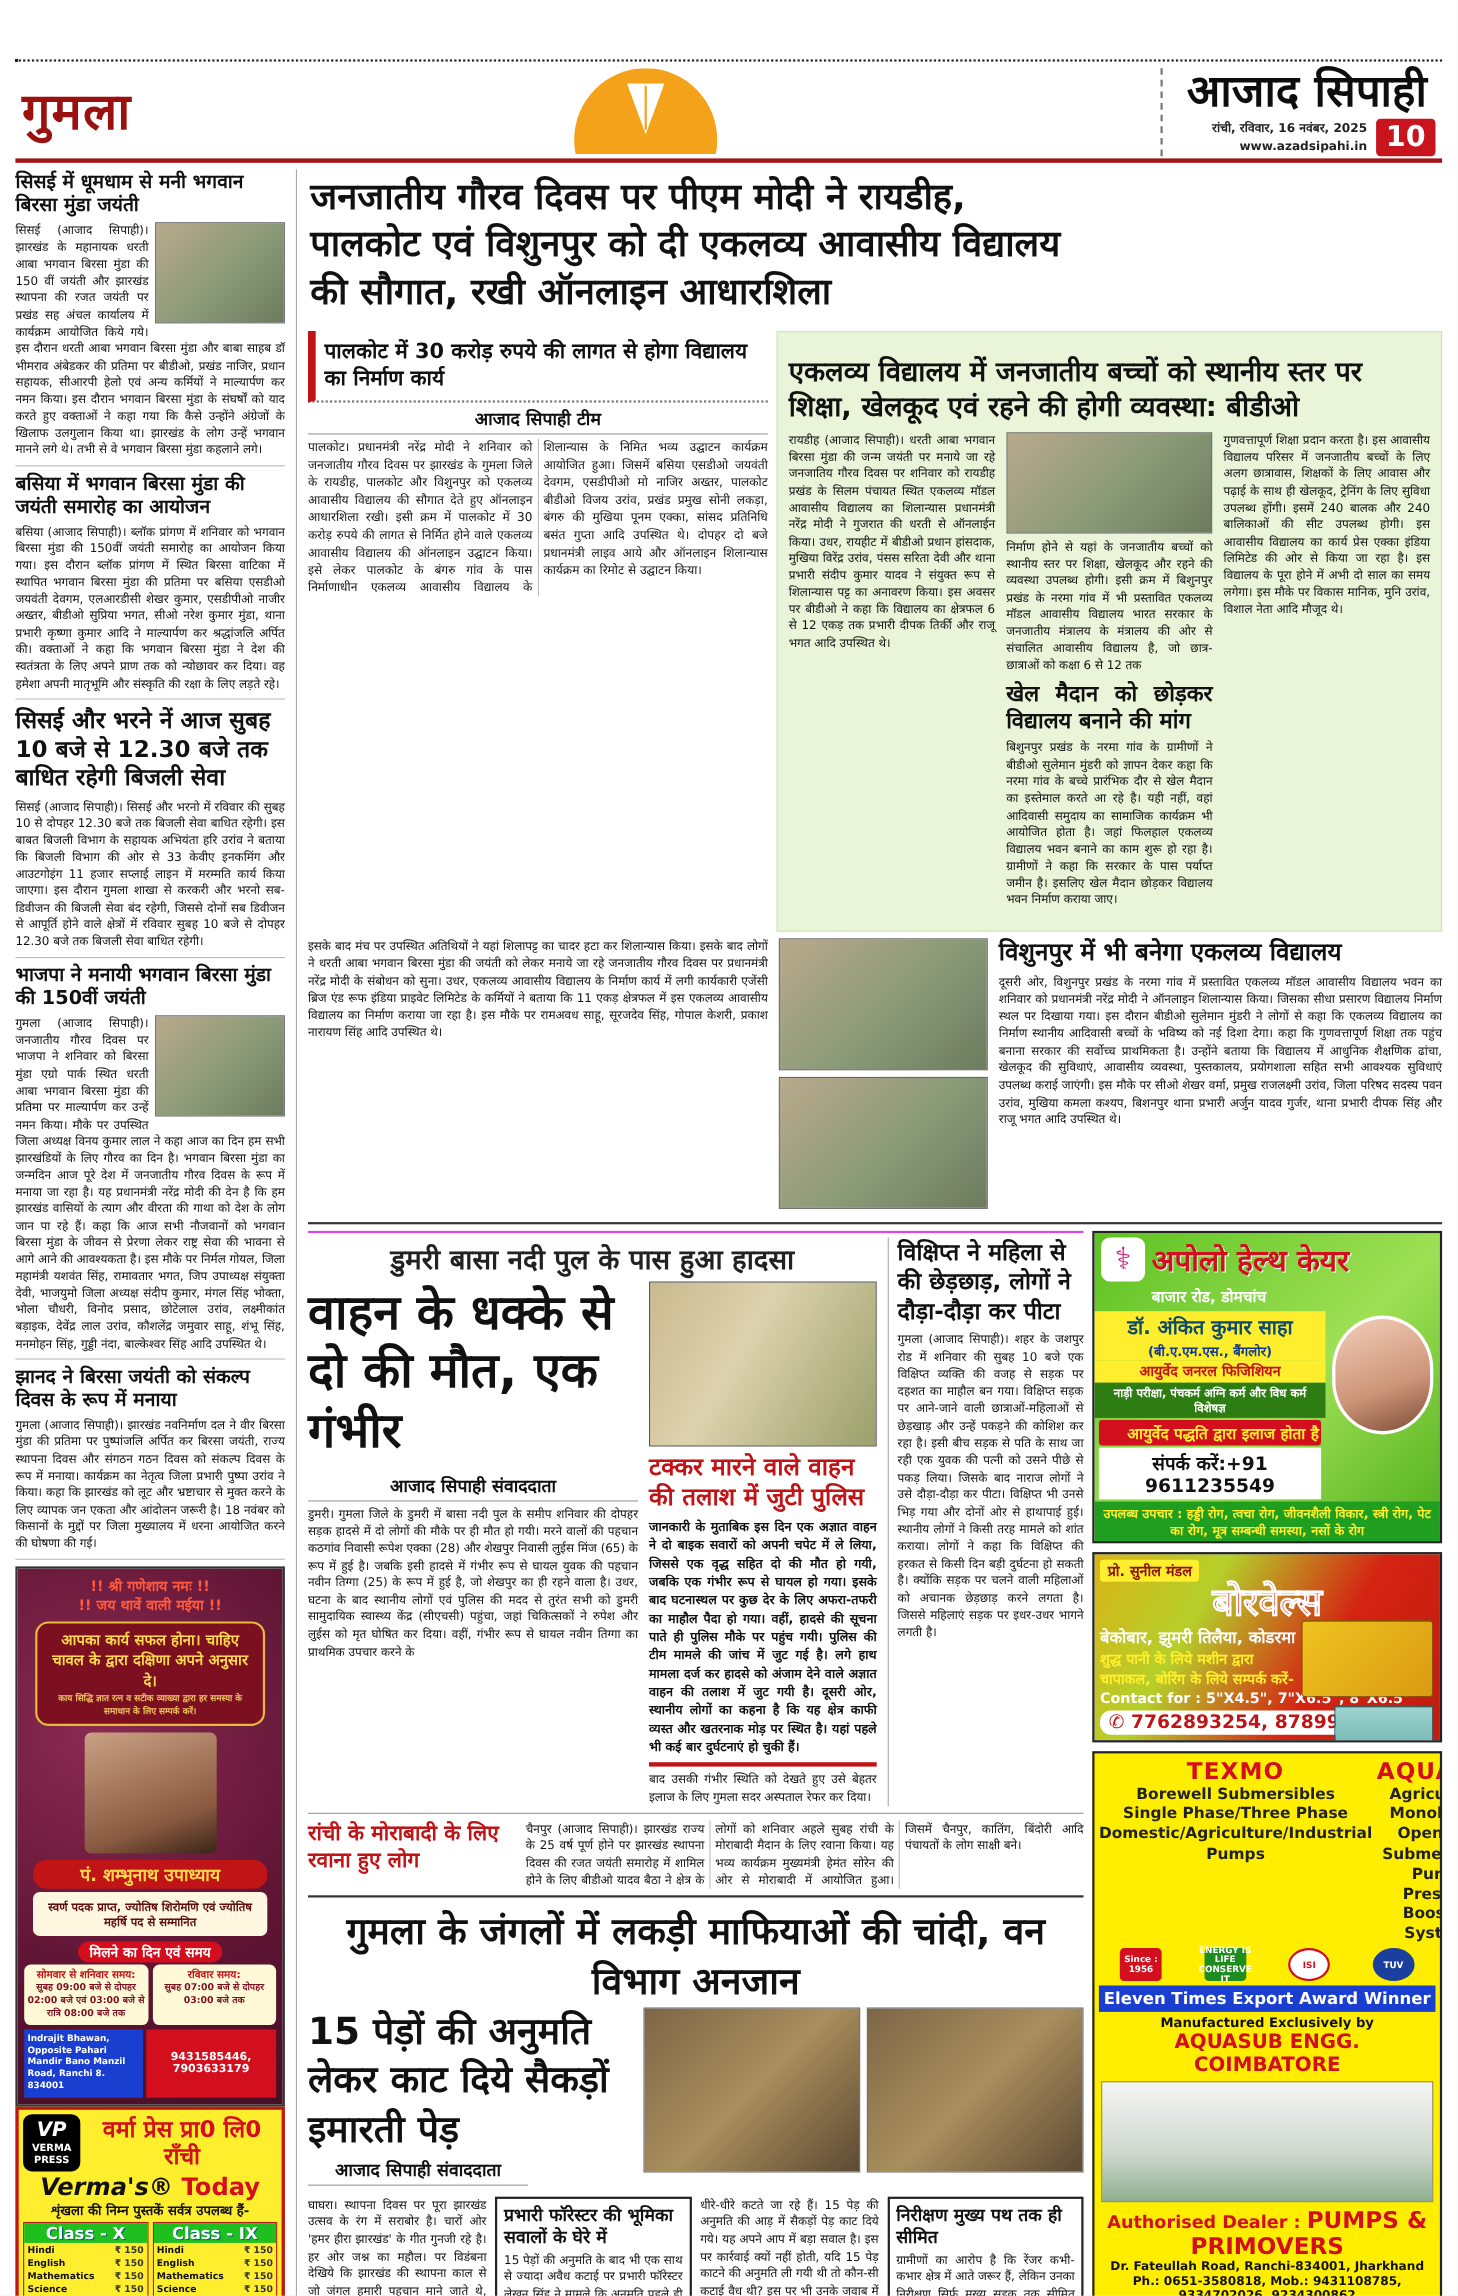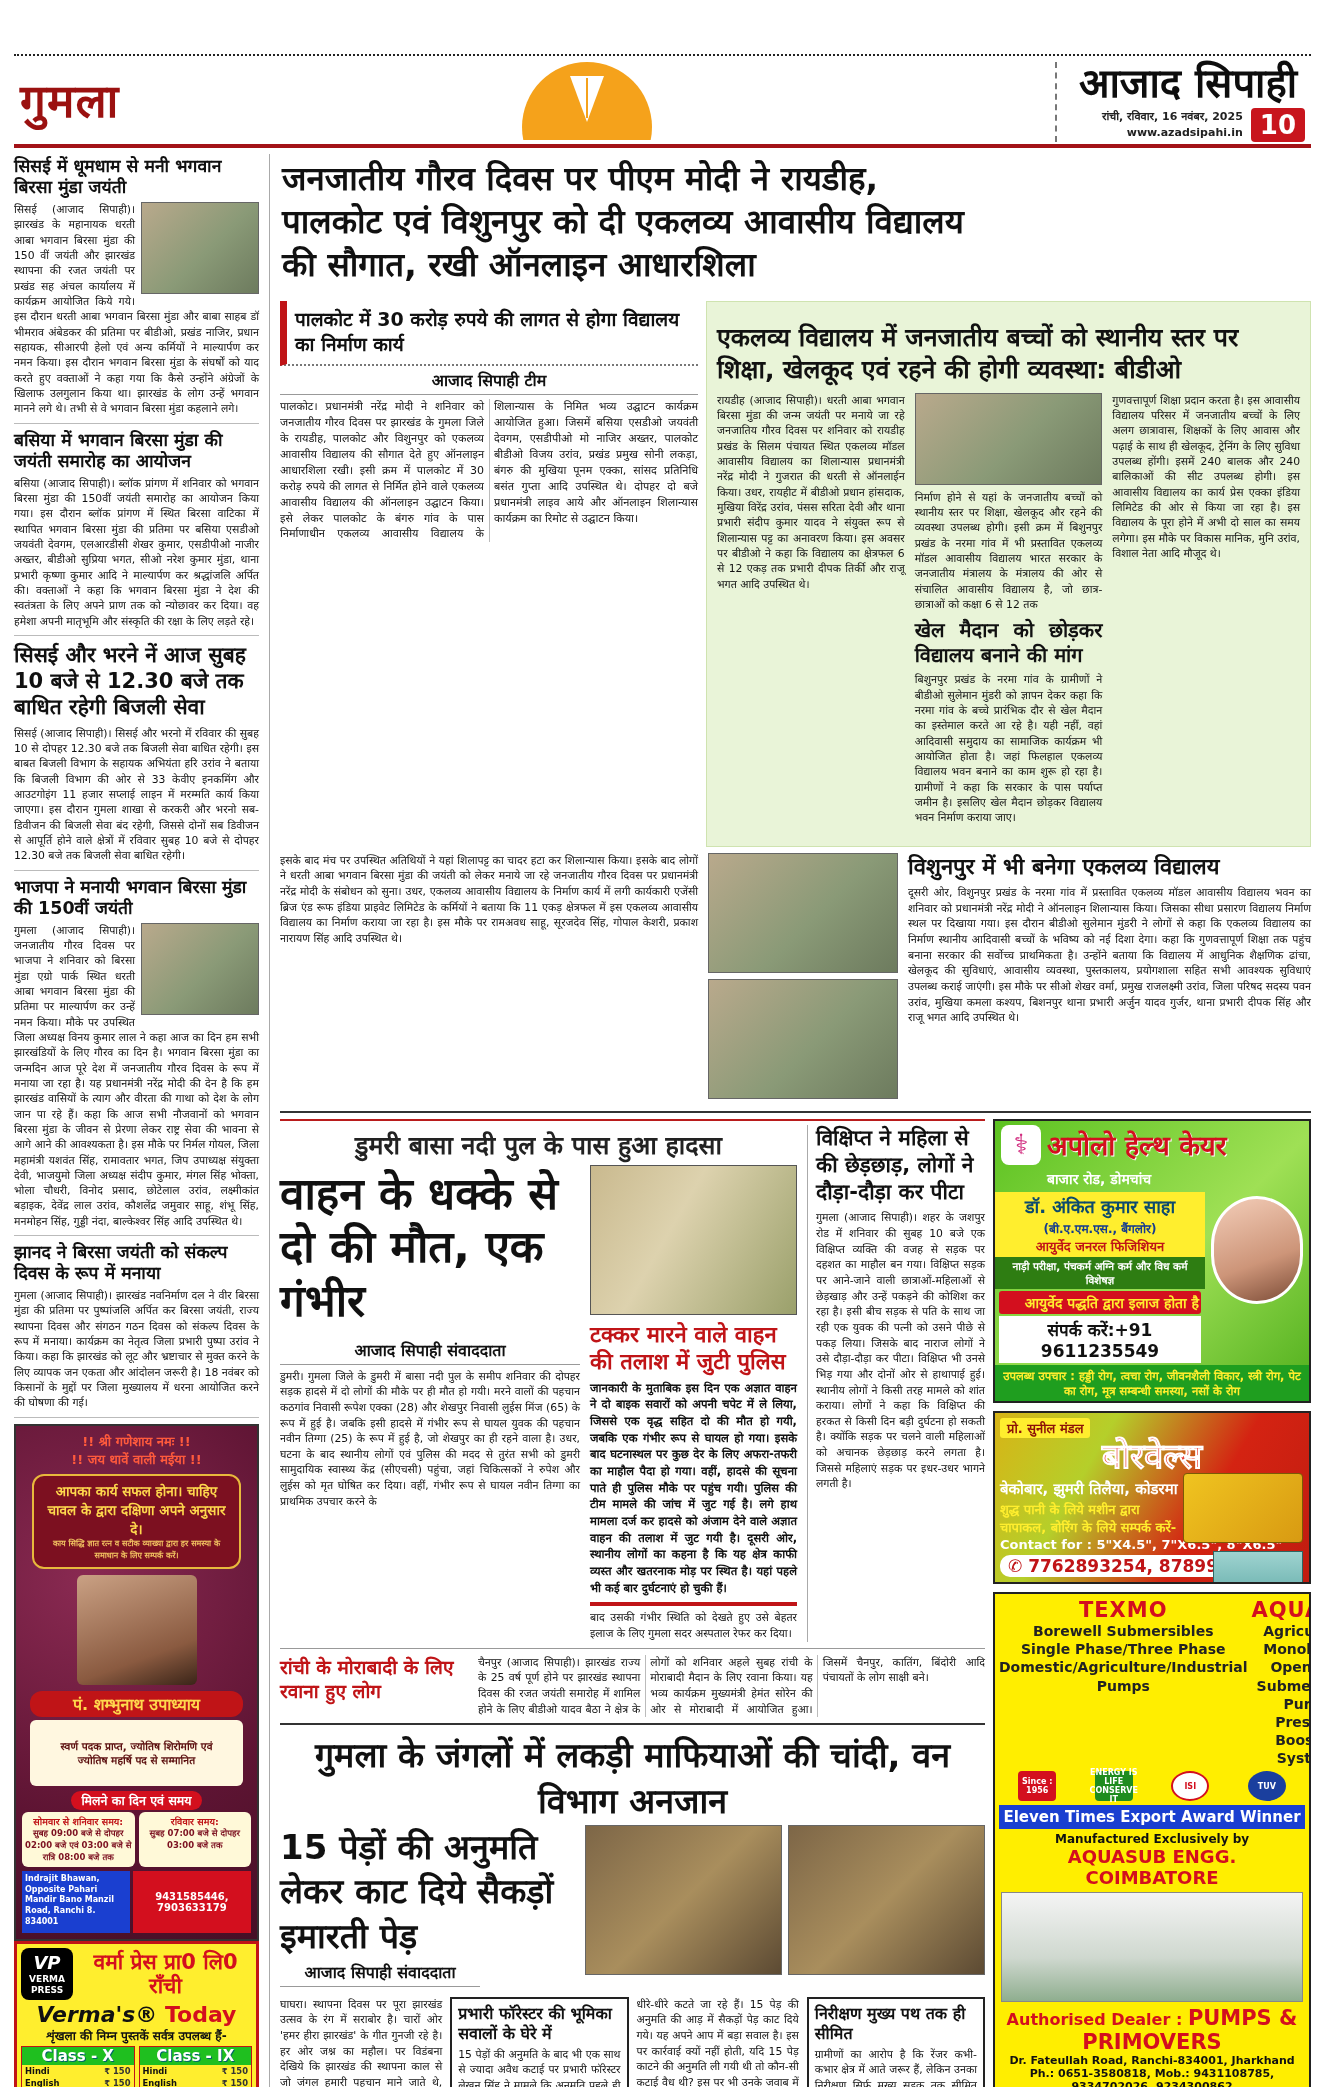--- a/index.html
+++ b/index.html
@@ -41,21 +41,21 @@
   .green-head { font-size:25px; font-weight:800; line-height:1.3; margin-bottom:6px; }
   .green-cols { display:flex; gap:10px; font-size:10.8px; line-height:1.42; text-align:justify; }
   .green-cols > div { flex:1; min-width:0; }
   .subhead-green { font-size:20px; font-weight:800; line-height:1.25; margin:6px 0 4px 0; }
   .photo-stack { width:100%; }
   .photo-stack .ph { width:100%; height:120px; margin-bottom:6px; }
   
   .lower { display:flex; gap:8px; margin-top:6px; }
   .center-lower { flex:1; min-width:0; }
   .right-rail { width:318px; flex:none; }
-  .accident { border-top:2px solid #b91c1c; padding-top:4px; }
+  .accident { border-top:2px solid #d946ef; padding-top:4px; }
   .acc-top { display:flex; gap:10px; }
   .acc-kicker { flex:1; text-align:center; font-size:25px; font-weight:800; color:#222; padding:2px 0 4px 0; }
   .vik-col { width:178px; flex:none; border-left:1px solid #aaa; padding-left:8px; }
   .vik-head { font-size:21px; font-weight:800; line-height:1.3; margin-bottom:4px; }
   .acc-main { display:flex; gap:10px; }
   .acc-left { width:300px; flex:none; }
   .acc-headline { font-size:44px; font-weight:800; line-height:1.22; margin:2px 0 8px 0; }
   .acc-mid { flex:1; min-width:0; }
   .acc-photo { width:100%; height:150px; background:linear-gradient(120deg,#c9b98e,#ddd2ae 40%,#9aa06b); border:1px solid #555; }
   .redbox-head { color:#c01417; font-size:22px; font-weight:800; margin:6px 0 4px 0; line-height:1.25; }
@@ -125,21 +125,21 @@
   
   .jobad { border:3px solid #d30f1e; background:#fff; }
   .job-title1 { background:#ffee2e; color:#d30f1e; font-size:30px; font-weight:800; text-align:center; letter-spacing:2px; border:2px solid #d30f1e; margin:3px; }
   
   .astro { background:radial-gradient(circle at 30% 30%, #8a2a52, #5e1433 60%, #460f26); border:2px solid #333; color:#ffd84d; text-align:center; padding:6px; position:relative; }
   .astro-invoc { color:#ff5a3c; font-weight:800; font-size:13px; }
   .astro-badge { border:2px solid #e8b93c; background:#7c1020; border-radius:12px; margin:6px 10px; padding:6px; font-size:13.5px; font-weight:800; color:#ffd84d; line-height:1.4; }
   .astro-small { font-size:8px; color:#f0c060; }
   .pandit-photo { width:120px; height:110px; margin:6px auto; background:linear-gradient(160deg,#caa184,#8a5a40 70%,#3a2418); border-radius:6px; }
   .pandit-name { background:#c01417; color:#ffd84d; font-weight:800; font-size:16px; border-radius:12px; padding:2px; margin:2px 8px; }
-  .pandit-cred { background:#fff7e0; color:#5c1010; font-weight:700; font-size:10.5px; border-radius:6px; padding:19px; margin:3px 8px; }
+  .pandit-cred { background:#fff7e0; color:#5c1010; font-weight:700; font-size:10.5px; border-radius:6px; padding:6px; margin:3px 8px; }
   .meet-pill { background:#d30f1e; color:#fff; font-weight:800; font-size:12.5px; border-radius:10px; display:inline-block; padding:1px 10px; margin:2px 0; }
   .astro-times { display:flex; gap:4px; }
   .astro-time { flex:1; background:#fff9d8; color:#7c1020; border-radius:6px; font-size:8.5px; font-weight:700; padding:3px; line-height:1.4; }
   .astro-time .tt { color:#c01417; font-weight:800; font-size:9.5px; }
   .astro-foot { display:flex; gap:3px; margin-top:4px; }
   .astro-addr { flex:1.3; background:#1a3fd0; color:#fff; font-size:8px; font-weight:700; text-align:left; padding:3px; line-height:1.35; }
   .astro-phone { flex:1; background:#d30f1e; color:#fff; font-size:10px; font-weight:800; padding:20px; display:flex; align-items:center; justify-content:center; }
   
   .verma { border:3px solid #c01417; background:#ffee2e; padding:4px; }
   .verma-head { display:flex; gap:6px; align-items:center; }

